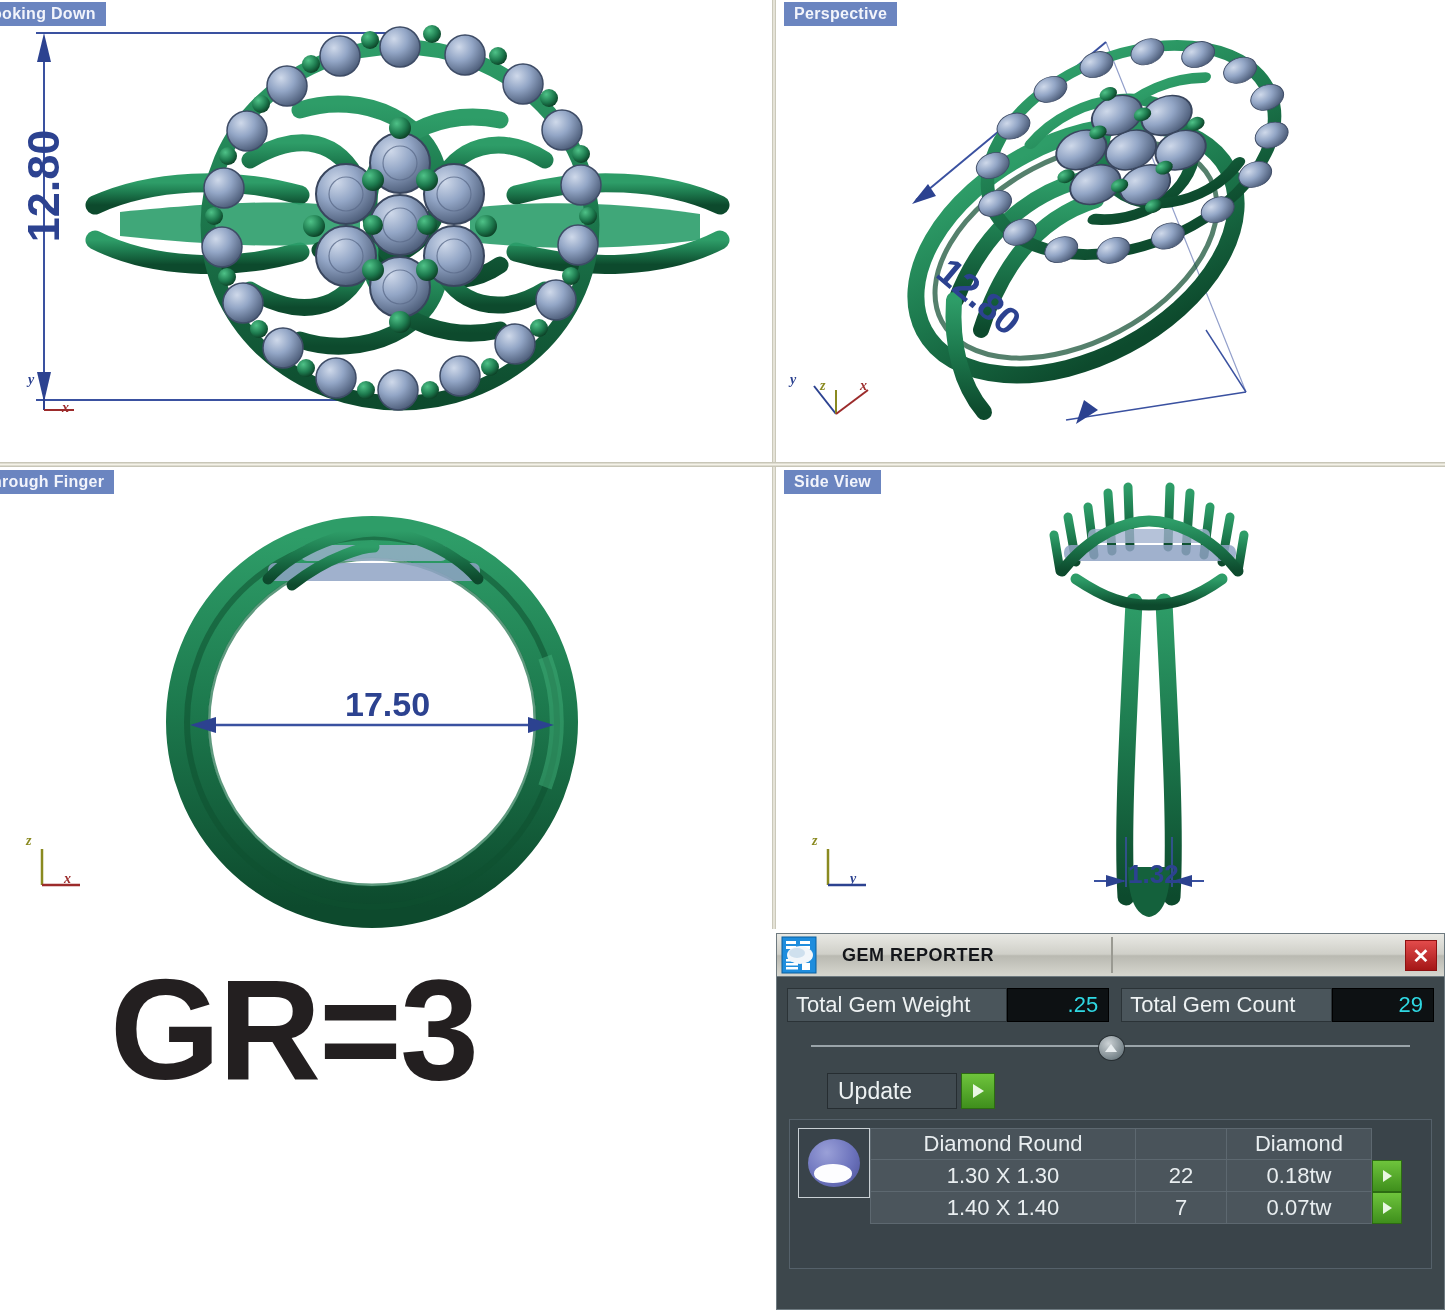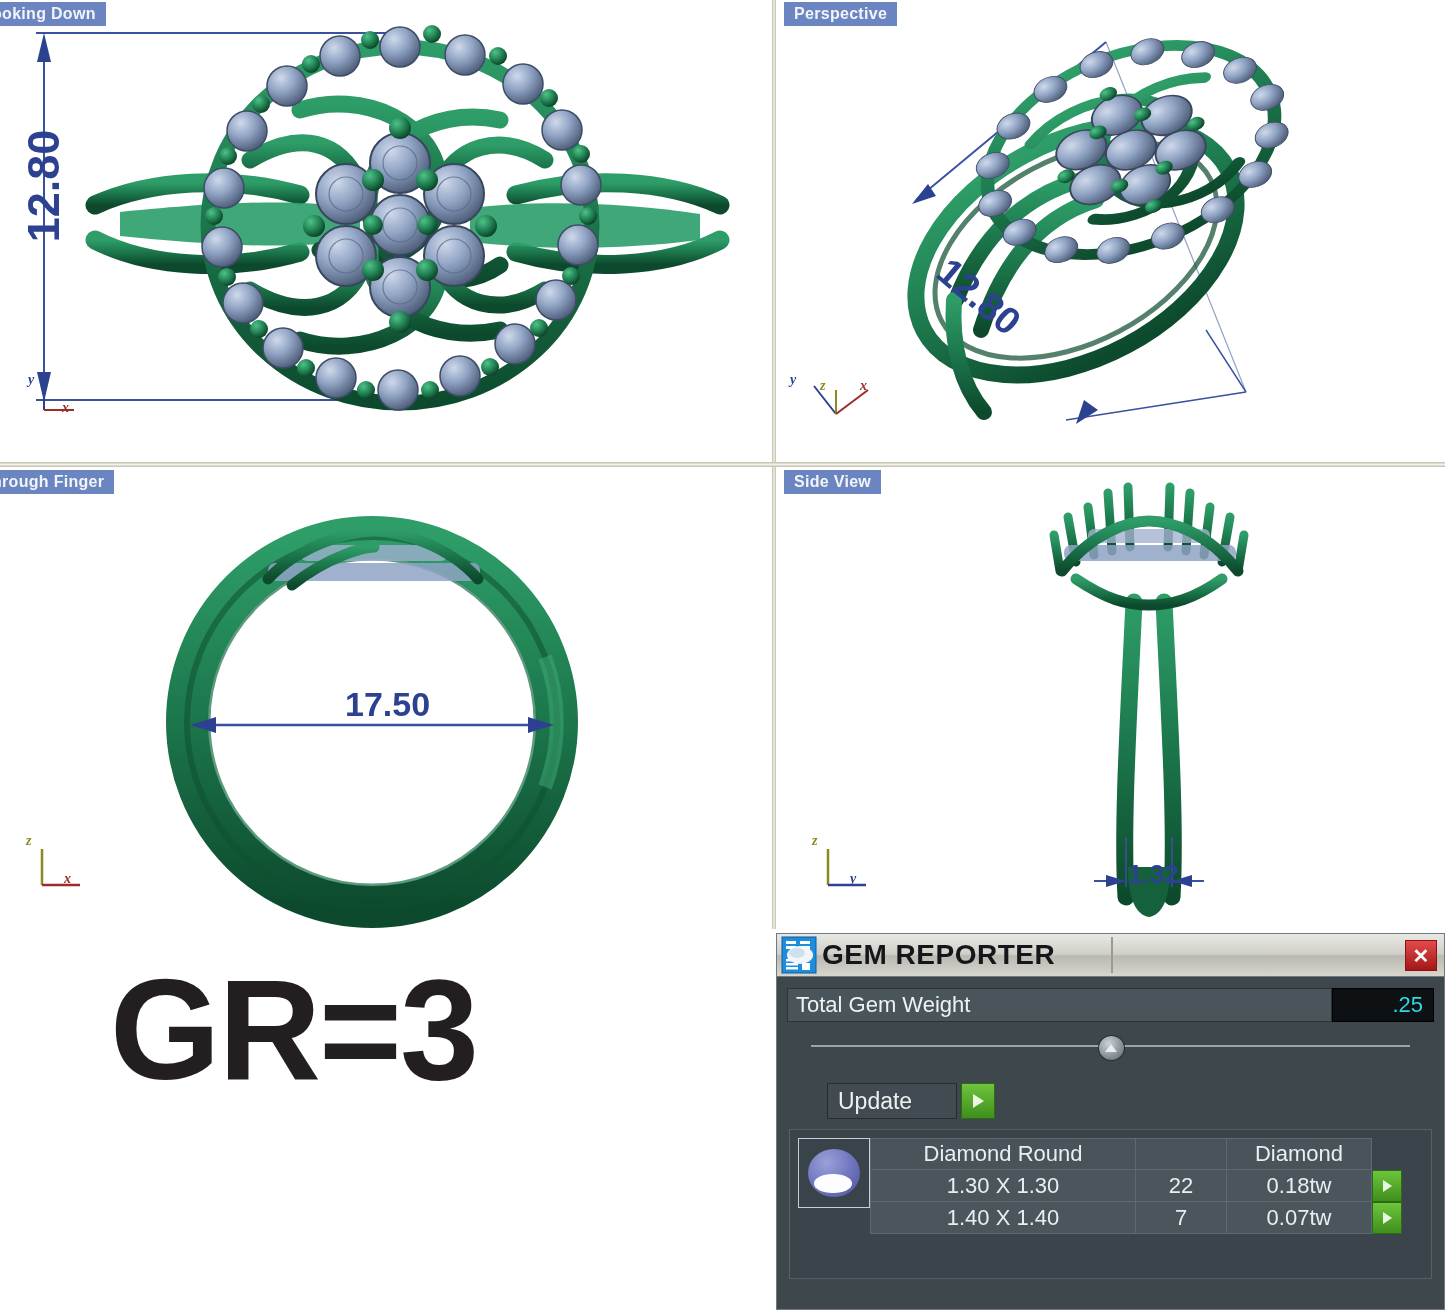--- a/index.html
+++ b/index.html
@@ -40,21 +40,21 @@
            font-family:"Liberation Sans",sans-serif;line-height:150px;}
 
   
   #gem-reporter{position:absolute;left:776px;top:933px;width:669px;height:377px;
                 background:#3d474c;border:1px solid #6e7a80;box-sizing:border-box;
                 font-family:"Liberation Sans",sans-serif;}
   #gr-titlebar{position:relative;height:42px;
                background:linear-gradient(180deg,#e9e9e4 0%,#cfcfc8 48%,#b9b9b1 52%,#d6d6cf 100%);
                border-bottom:1px solid #6e7a80;display:flex;align-items:center;}
   #gr-appicon{width:42px;height:40px;margin-left:1px;flex:0 0 auto;position:relative;}
-  #gr-title{font-size:28px;font-weight:bold;color:#14161a;margin-left:2px;
+  #gr-title{font-size:18px;font-weight:bold;color:#14161a;margin-left:22px;
             letter-spacing:.5px;}
   #gr-title-sep{position:absolute;left:334px;top:3px;width:2px;height:36px;
                 background:#9a9a92;}
   #gr-close{position:absolute;right:7px;top:6px;width:30px;height:29px;
             background:linear-gradient(180deg,#e24b4b,#a41717);
             border:1px solid #8d1111;display:flex;align-items:center;
             justify-content:center;color:#fff;font-size:20px;font-weight:bold;
             line-height:20px;}
   .gr-body{padding:8px 10px 0 10px;}
 
@@ -68,21 +68,21 @@
             padding:2px 10px 2px 4px;}
 
   #slider-wrap{position:relative;height:26px;margin:11px 24px 0 24px;}
   #slider-line{position:absolute;left:0;right:0;top:12px;height:2px;background:#9aa4a9;}
   #slider-knob{position:absolute;left:50%;top:2px;margin-left:-13px;width:25px;height:24px;
                border-radius:50%;background:radial-gradient(circle at 38% 32%,#cdd3d6,#78858b 70%,#4e585d);
                border:1px solid #272e32;display:flex;align-items:center;justify-content:center;}
   #slider-knob:after{content:"";border-left:6px solid transparent;border-right:6px solid transparent;
                      border-bottom:8px solid #e8edef;display:block;}
 
-  .btn-row{display:flex;margin:24px 0 0 0;padding:0 18px 0 40px;gap:30px;}
+  .btn-row{display:flex;margin:14px 0 0 0;padding:0 18px 0 40px;gap:30px;}
   .btn{display:flex;align-items:stretch;}
   .btn-lab{background:#414b51;border:1px solid #262d31;color:#eef2f3;
            font-size:23px;line-height:30px;padding:2px 10px;white-space:nowrap;}
   #btn-update .btn-lab{width:108px;}
   #btn-save .btn-lab{width:250px;}
   .btn-arrow{width:32px;background:linear-gradient(180deg,#6ec43c,#3f8f1c);
              border:1px solid #2c6b12;display:flex;align-items:center;
              justify-content:center;margin-left:4px;}
   .btn-arrow:after{content:"";border-top:7px solid transparent;border-bottom:7px solid transparent;
                    border-left:11px solid #e9f7e2;display:block;}
@@ -465,20 +465,24 @@
     <div id="gr-title">GEM REPORTER</div>
     <div id="gr-title-sep"></div>
     <div id="gr-close">✕</div>
   </div>
 
   <div class="gr-body">
     <div class="stat-row">
       <div class="stat">
         <div class="stat-lab">Total Gem Weight</div>
         <div class="stat-val">.25</div>
+      </div>
+      <div class="stat">
+        <div class="stat-lab">Total Gem Count</div>
+        <div class="stat-val">29</div>
       </div>
     </div>
 
     <div id="slider-wrap">
       <div id="slider-line"></div>
       <div id="slider-knob"></div>
     </div>
 
     <div class="btn-row">
       <div class="btn" id="btn-update">

